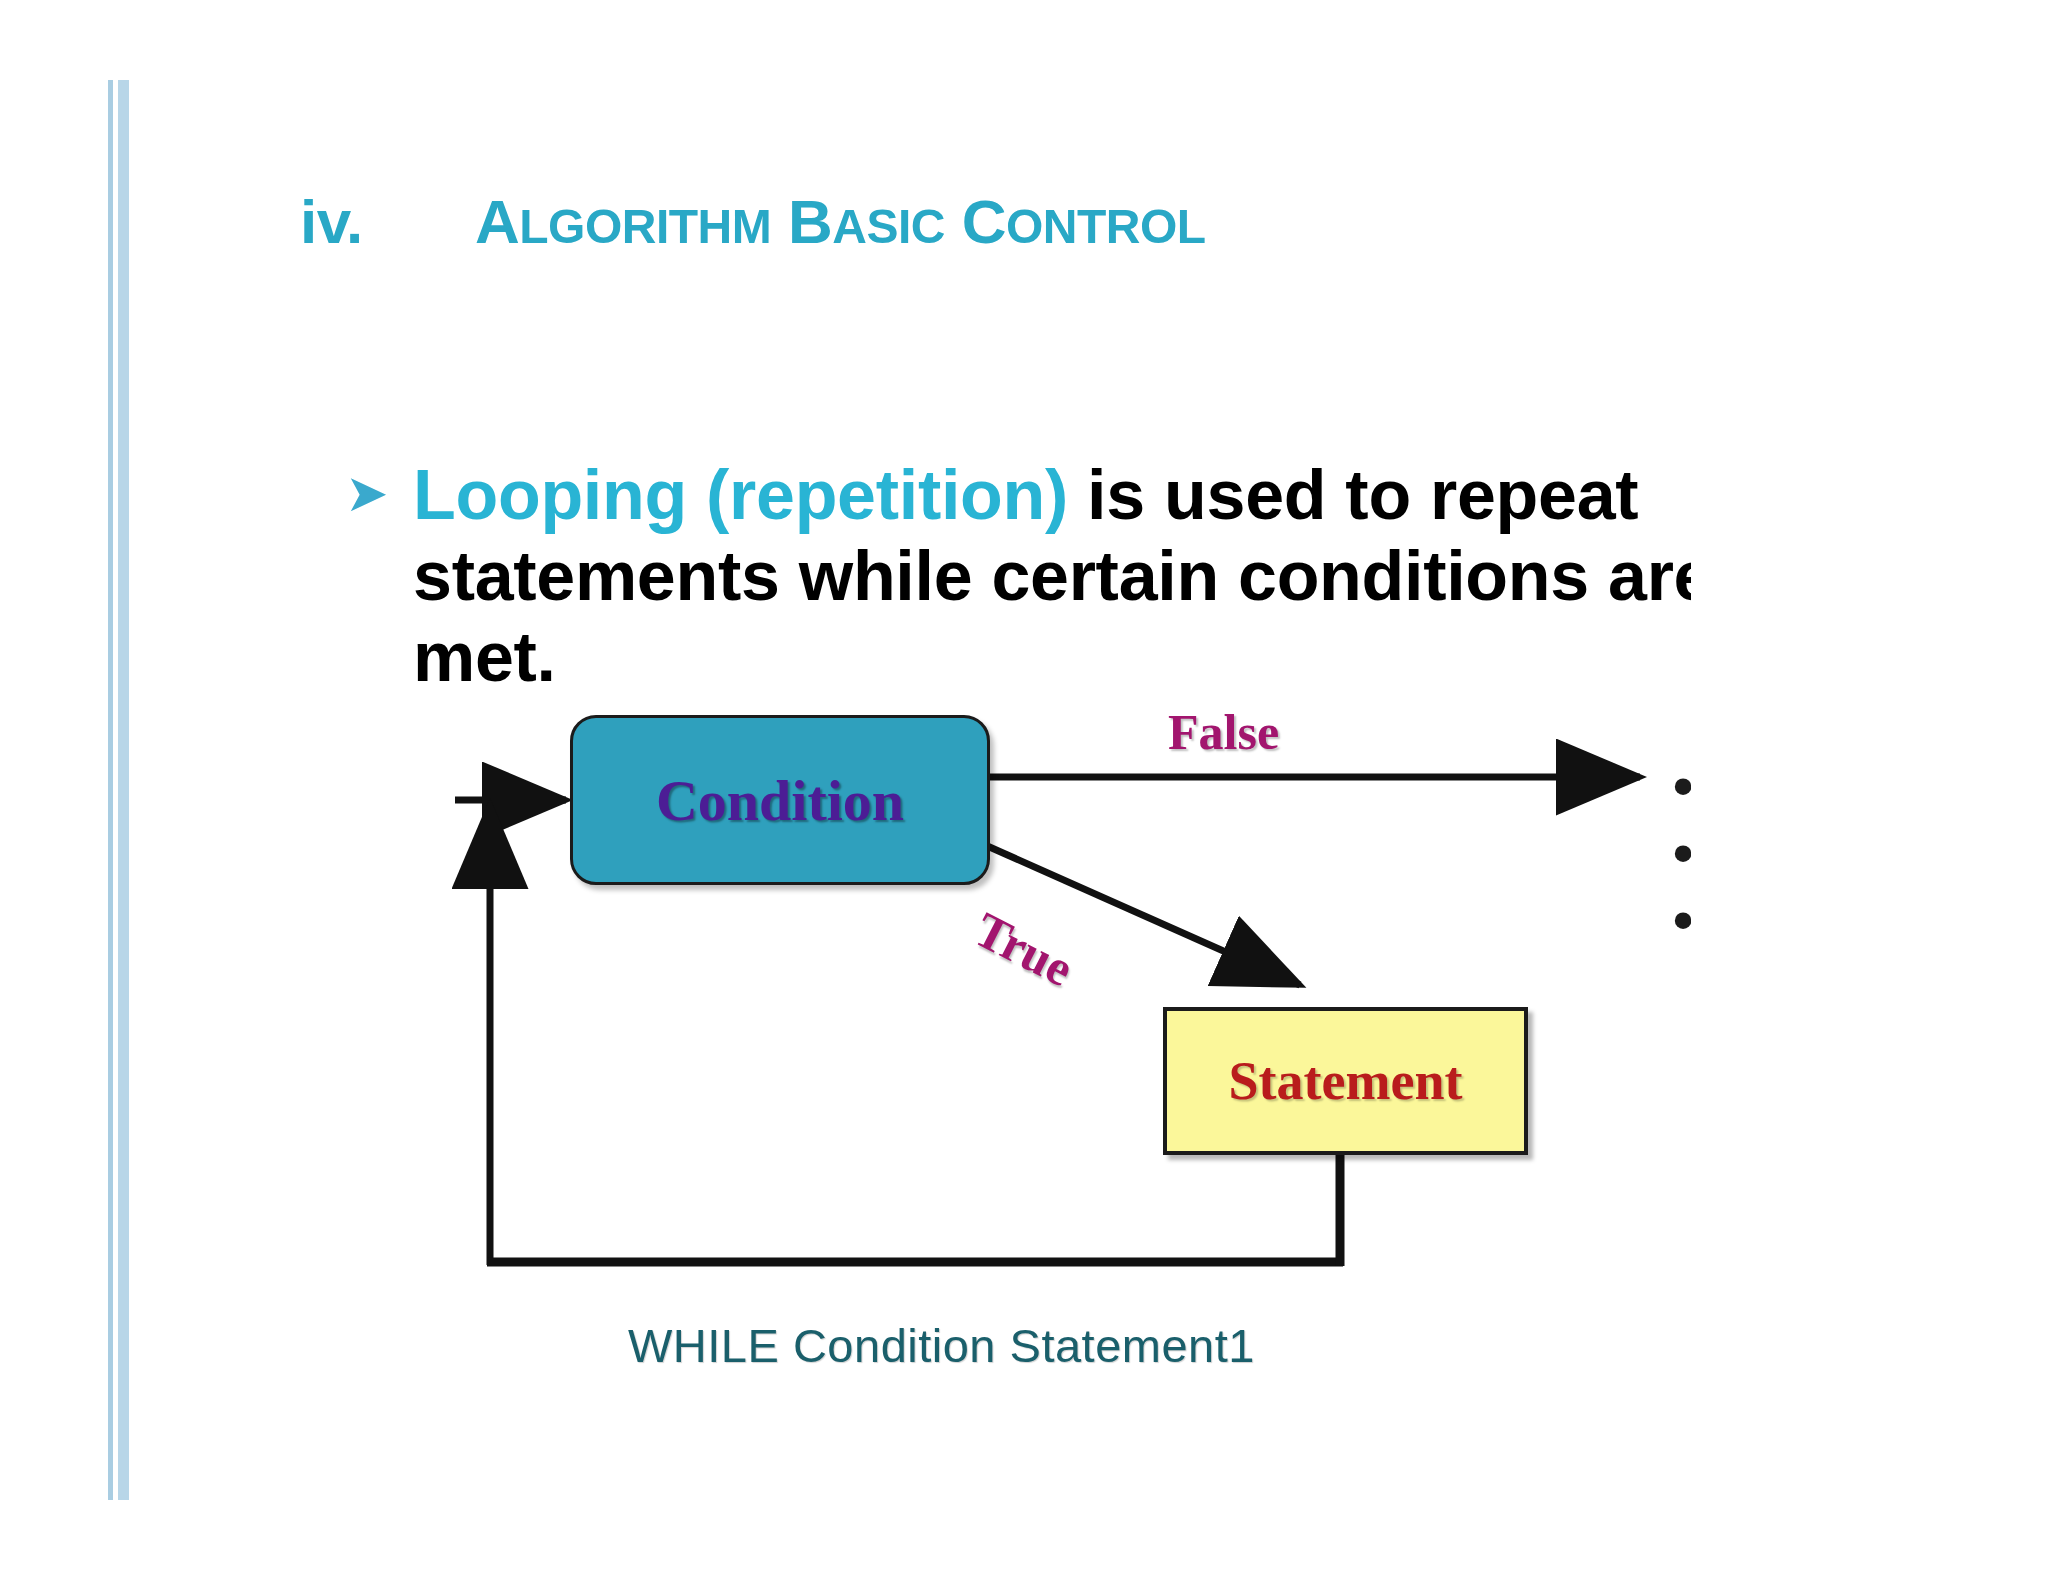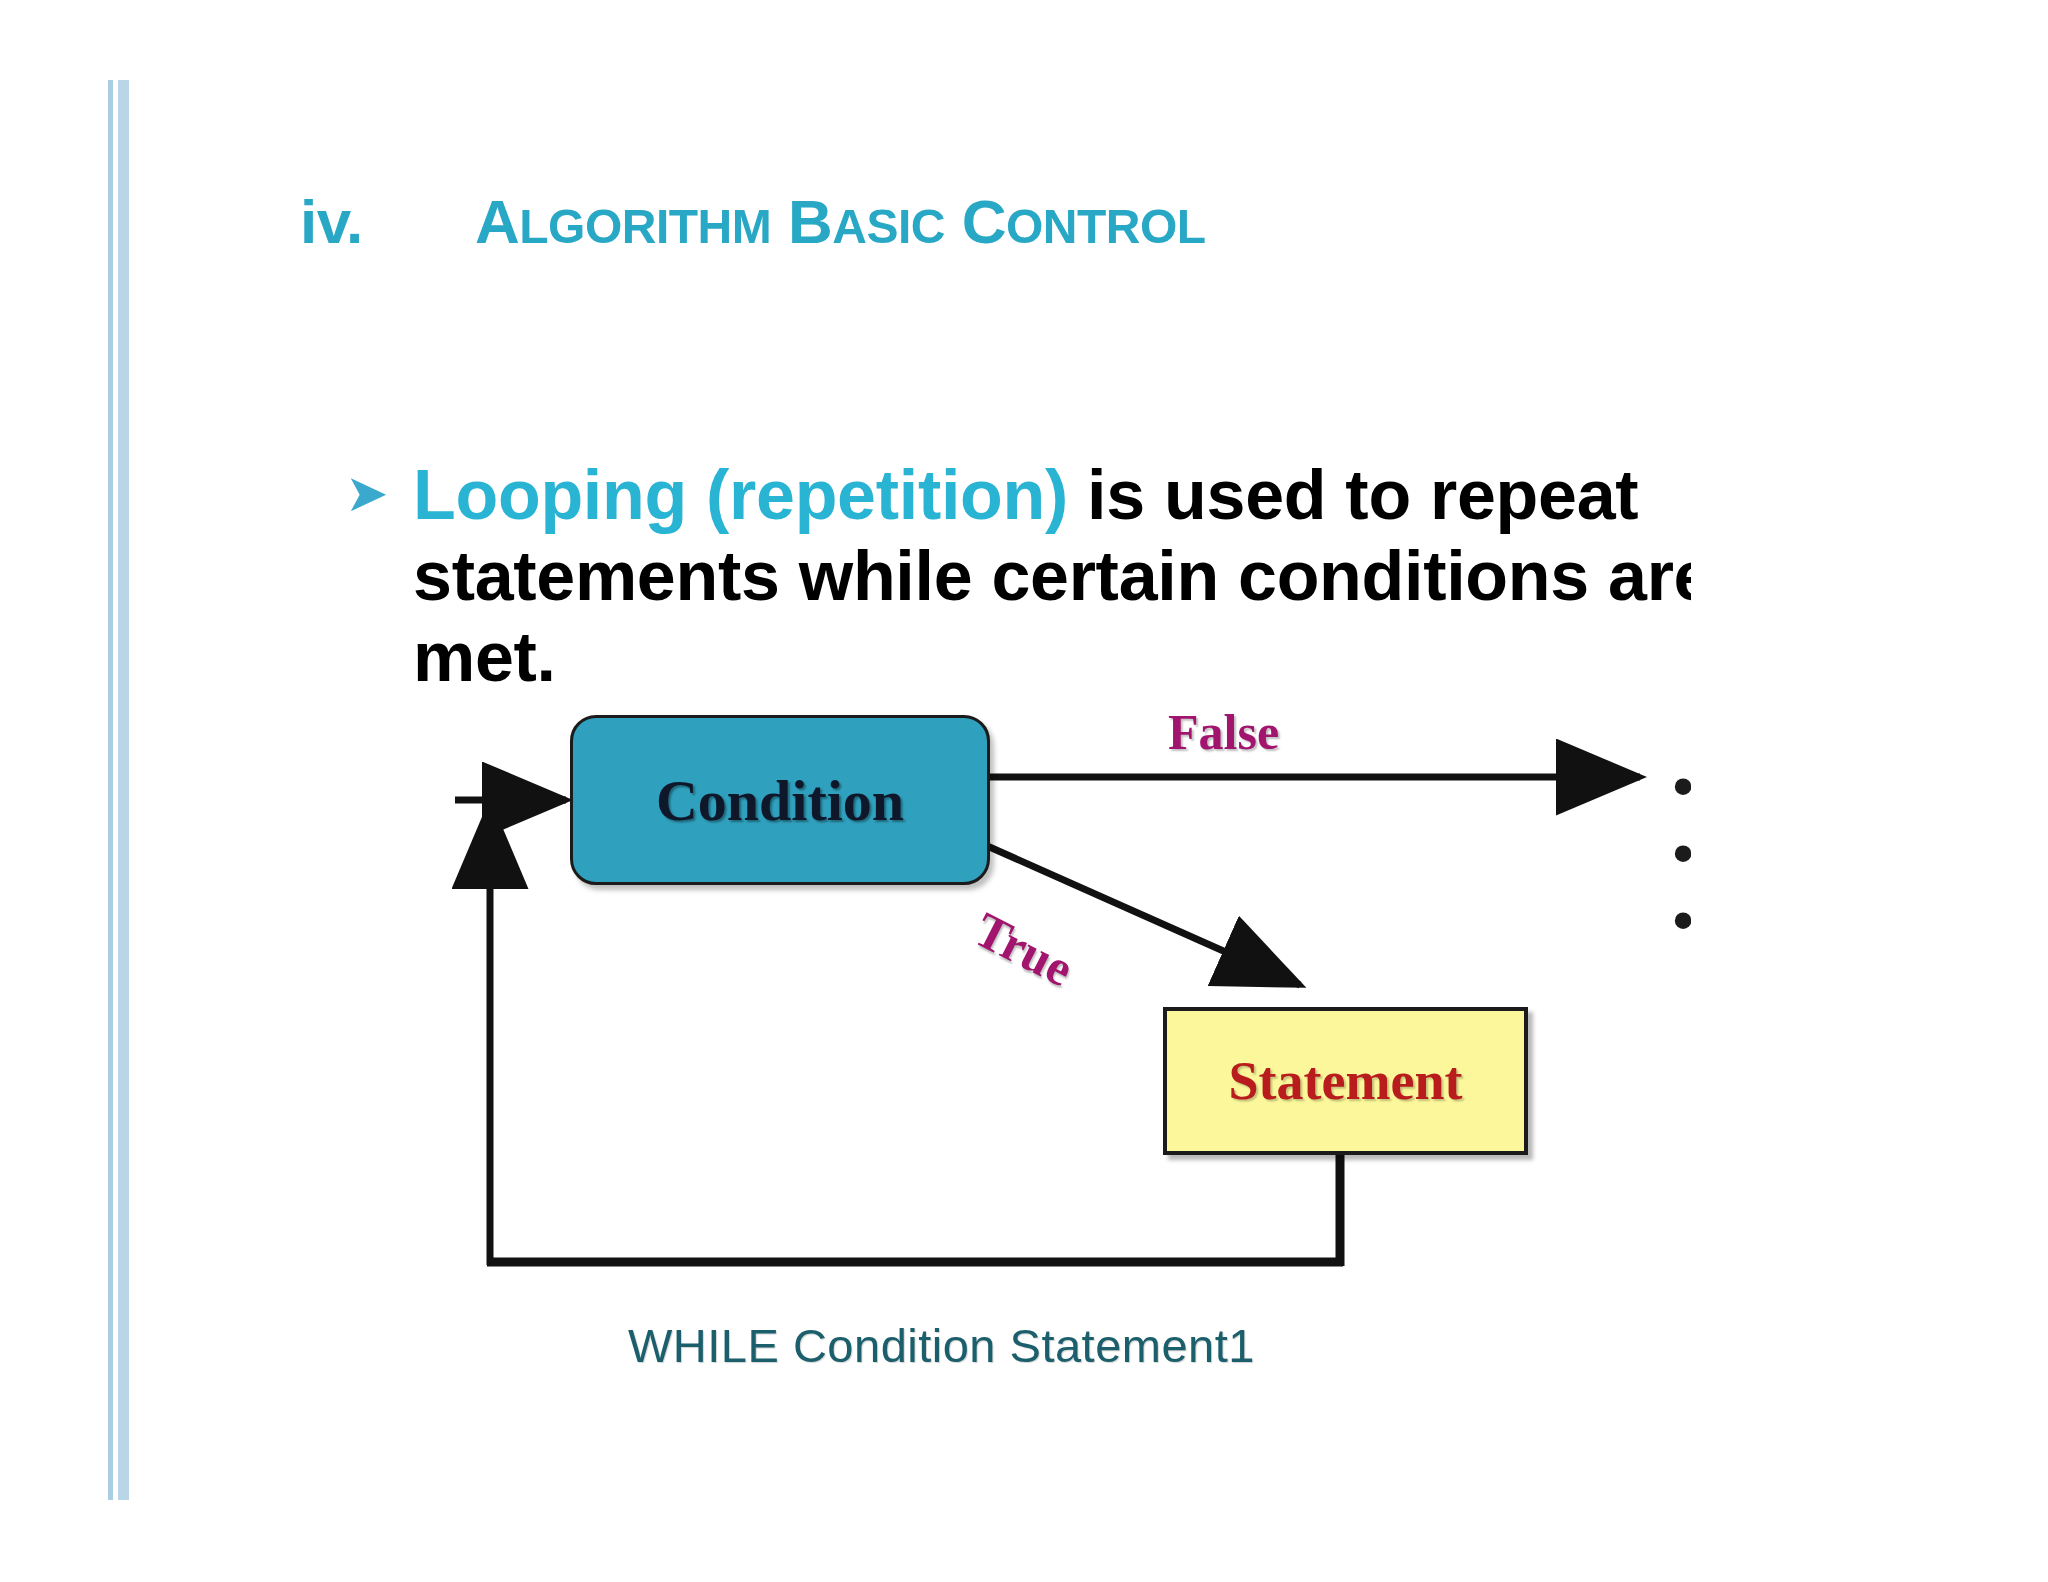--- a/index.html
+++ b/index.html
@@ -90,21 +90,21 @@
     background: #2fa0bd;
     border: 3px solid #1b1b1b;
     border-radius: 26px;
     box-sizing: border-box;
     display: flex;
     align-items: center;
     justify-content: center;
     box-shadow: 4px 5px 5px rgba(0,0,0,0.25);
   }
   .cond-box span {
-    color: #0f172a;
+    color: #4c1d95;
     font-family: "Liberation Serif", serif;
     font-weight: bold;
     font-size: 58px;
     text-shadow: 2px 2px 2px rgba(0,0,0,0.35);
   }
 
   .stmt-box {
     position: absolute;
     left: 1163px;
     top: 1007px;

